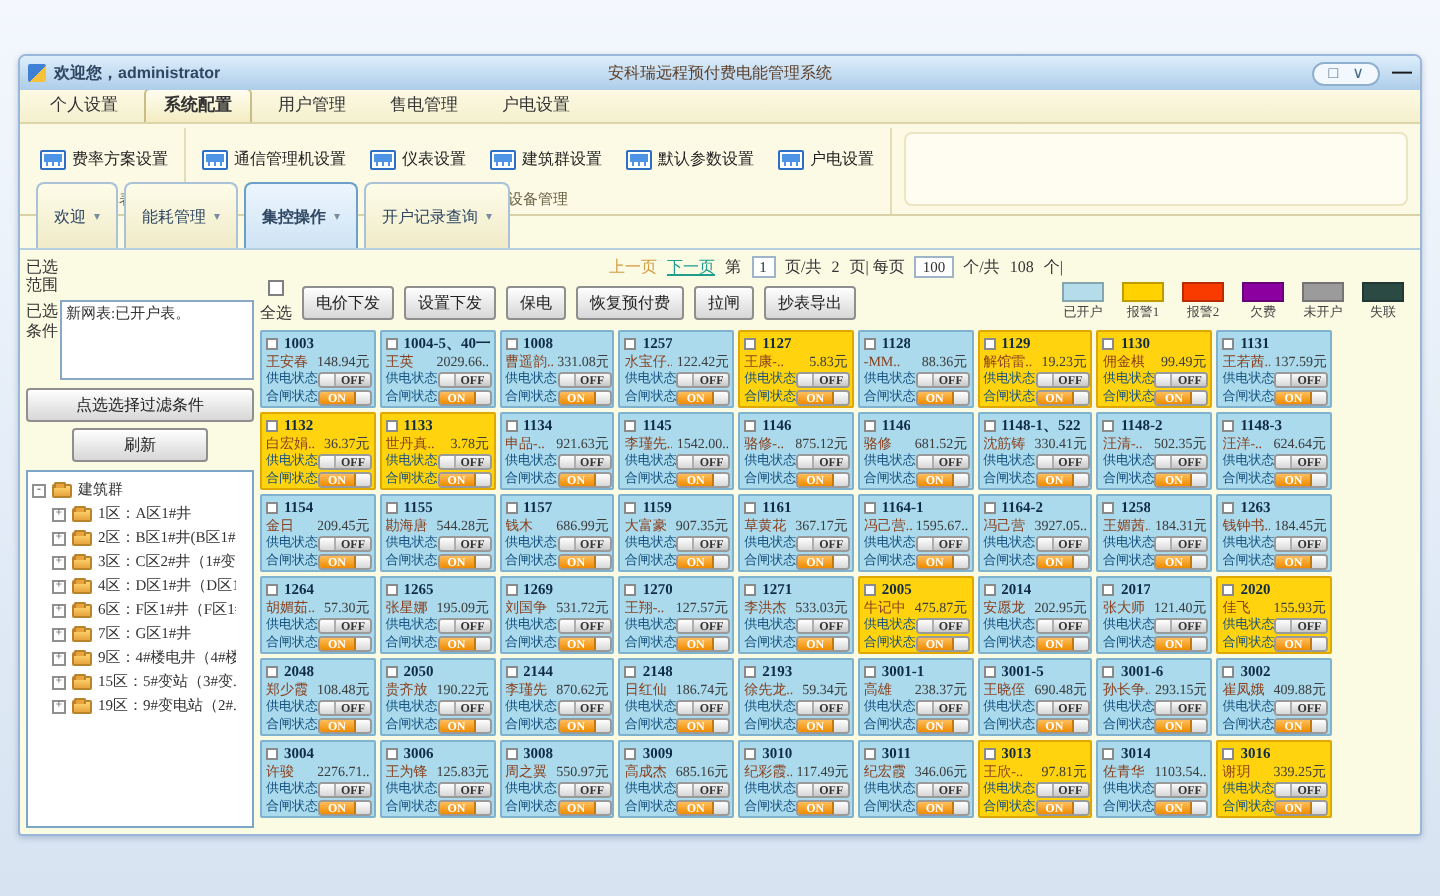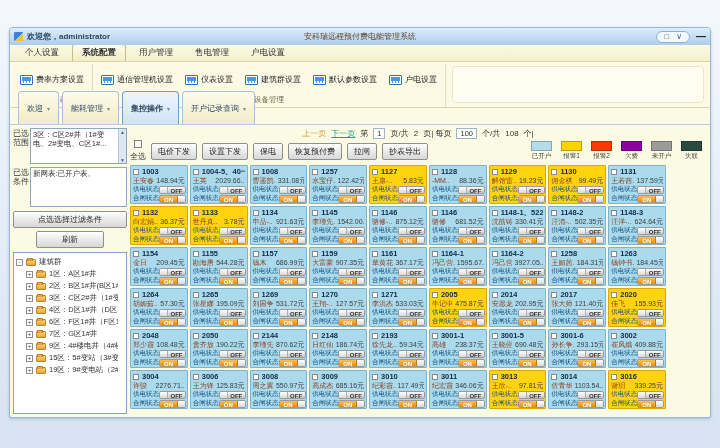--- a/index.html
+++ b/index.html
@@ -57,21 +57,21 @@
   .tabstrip { height:17px; flex:none; display:flex; align-items:flex-end; gap:3px;
     padding:0 8px; background:#fbfae3; border-bottom:1px solid #b6cde2; }
   .tab { display:flex; align-items:center; gap:4px; font-size:8px; color:#2f4763;
     background:linear-gradient(#fdfce9,#f0ebc8); border:1px solid #a9bf d3;
     border:1px solid #a9c2d8; border-bottom:none; border-radius:4px 4px 0 0;
     padding:2px 8px; height:33px; }
   .tab.active { background:linear-gradient(#ecf5fd,#cfe4f5); border-color:#6b9fc8;
     font-weight:bold; }
   .tab-caret { font-size:6px; color:#7a8da0; }
   
-  .content { flex:1; display:flex; padding:2px; overflow:hidden; }
+  .content { flex:1; display:flex; padding:2px; overflow:hidden;font-family:Liberation Serif, serif; }
   .sidebar { width:116px; flex:none; display:flex; flex-direction:column; padding:1px; }
   .sb-row { display:flex; margin-bottom:3px; }
   .sb-label { width:17px; flex:none; font-size:8px; color:#333; line-height:1.15;
     padding-top:1px; }
   .sb-box { flex:1; background:#fff; border:1px solid #8aa8c5; font-size:7.5px;
     color:#333; overflow:hidden; position:relative; padding:1px 9px 1px 2px;
     line-height:1.25; }
   .box-range { height:36px; }
   .box-cond { height:40px; }
   .sb-scroll { position:absolute; right:0; top:0; bottom:0; width:8px;
@@ -217,27 +217,20 @@
         <span>开户记录查询</span>
         <span class="tab-caret">▾</span>
       </div>
     </div>
 
   <div class="content">
 
     <div class="sidebar">
       <div class="sb-row">
         <span class="sb-label">已选范围</span>
-        <div class="sb-box box-range">
-          <span>3区：C区2#井（1#变电、2#变电、C区1#...</span>
-          <span class="sb-scroll">
-            <span>▲</span>
-            <span>▼</span>
-          </span>
-        </div>
       </div>
       <div class="sb-row">
         <span class="sb-label">已选条件</span>
         <div class="sb-box box-cond">
           <span>新网表:已开户表。</span>
         </div>
       </div>
       <button class="btn3d filter-btn">点选选择过滤条件</button>
       <button class="btn3d refresh-btn">刷新</button>
       <div class="tree">

